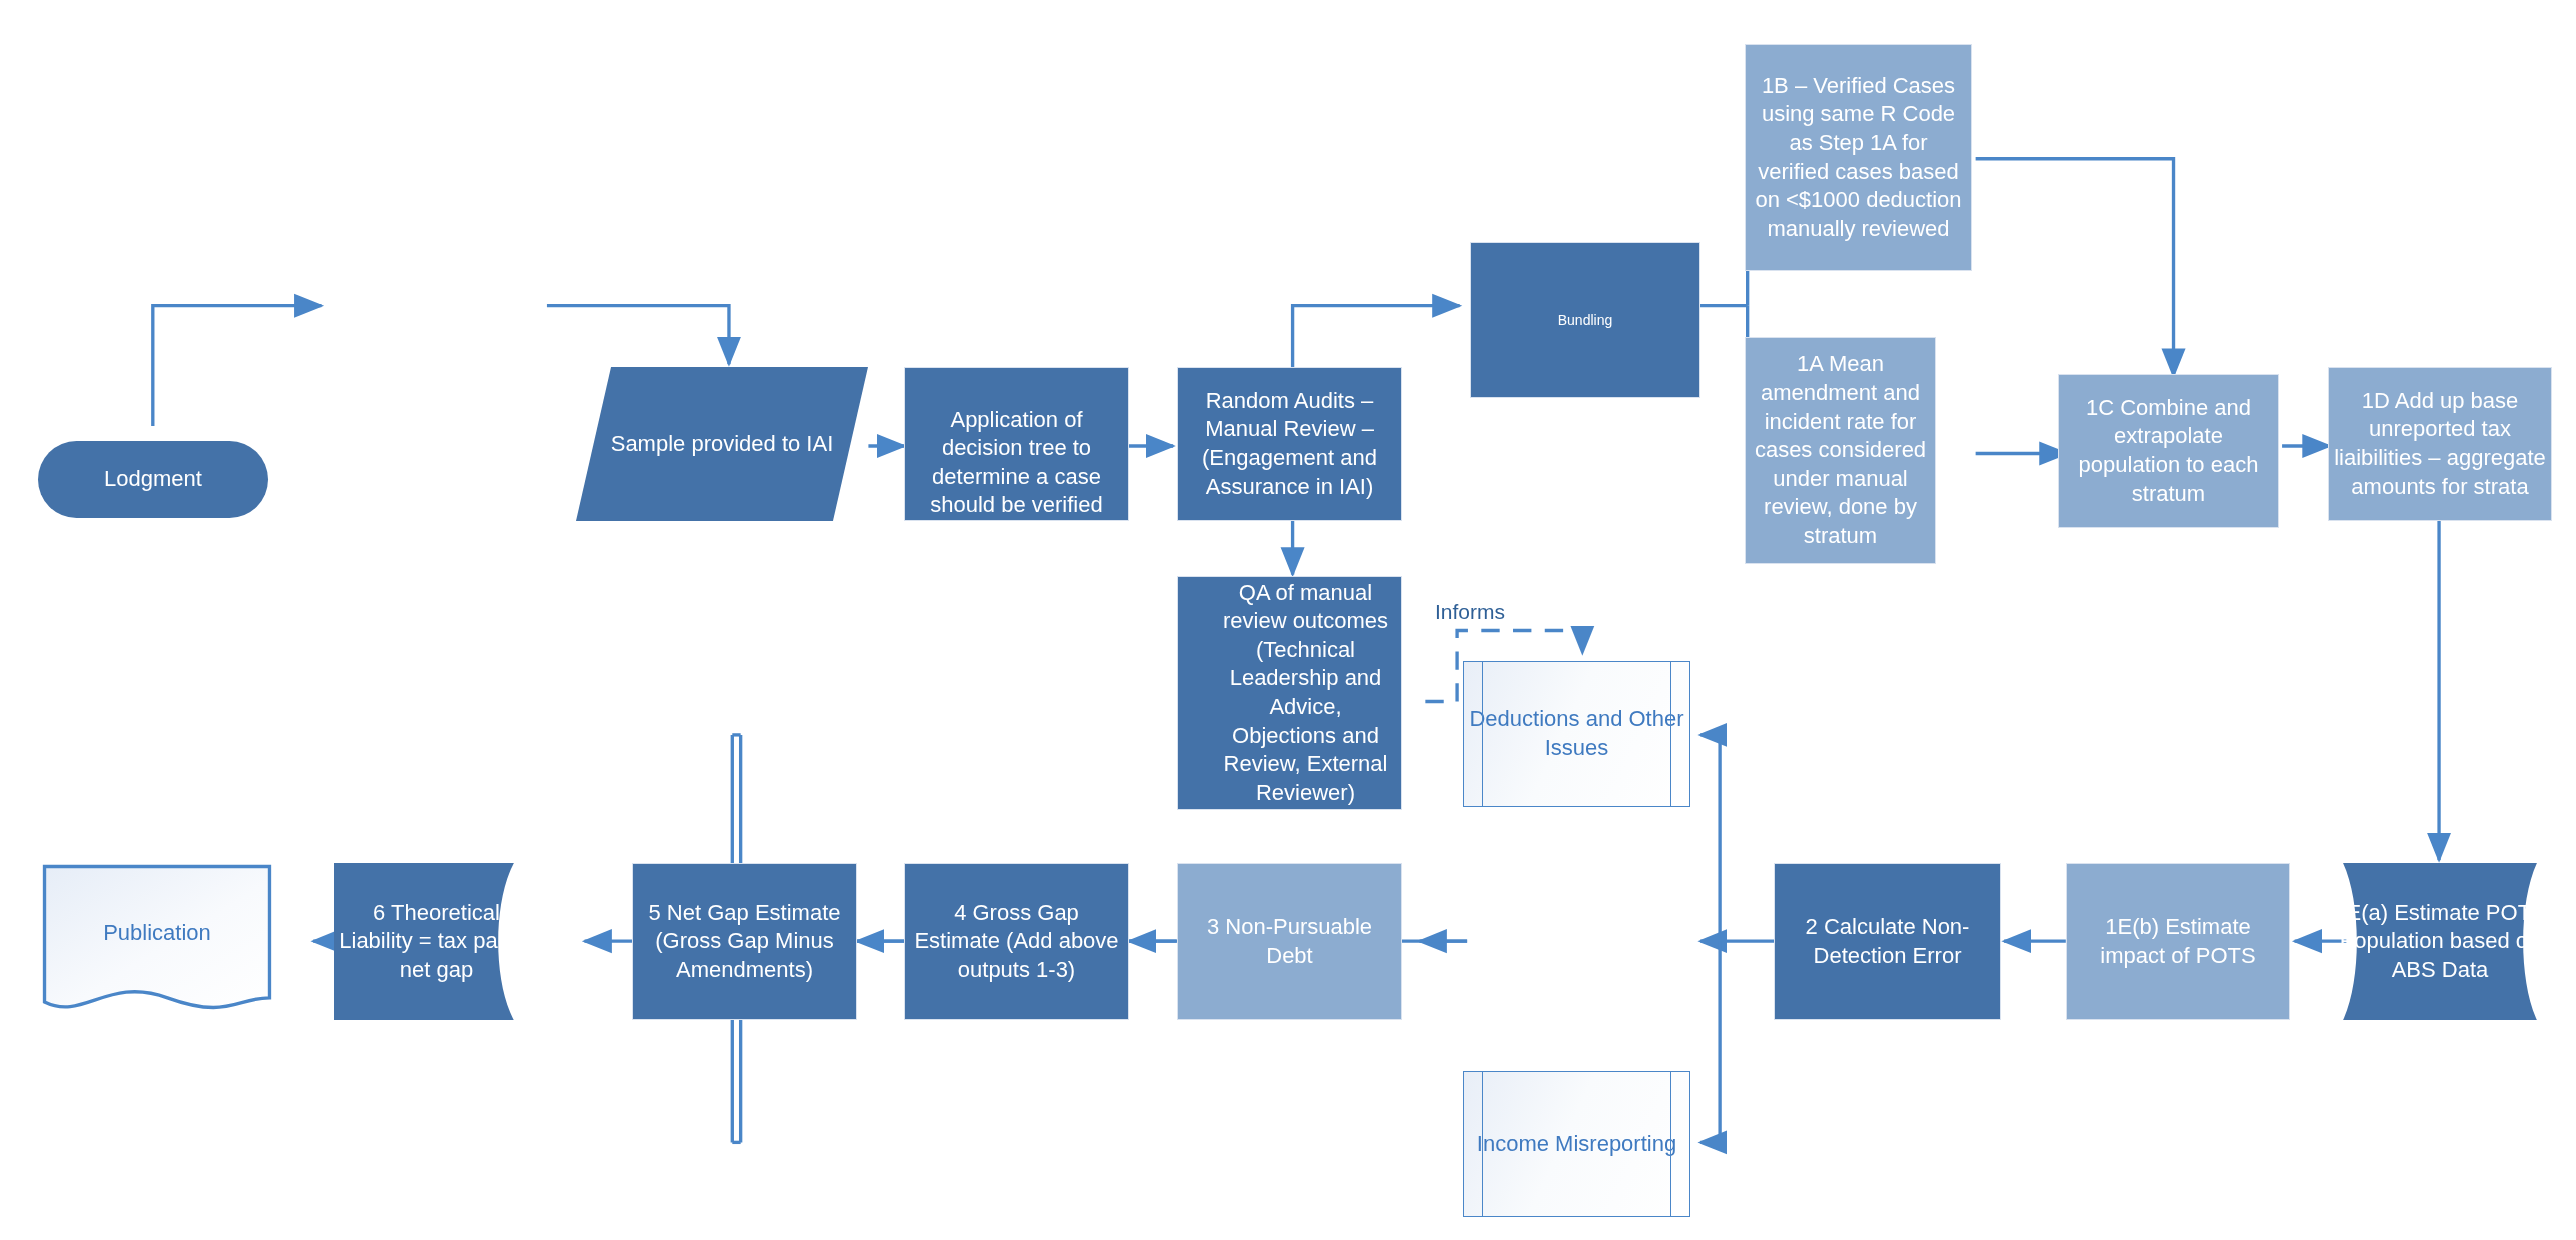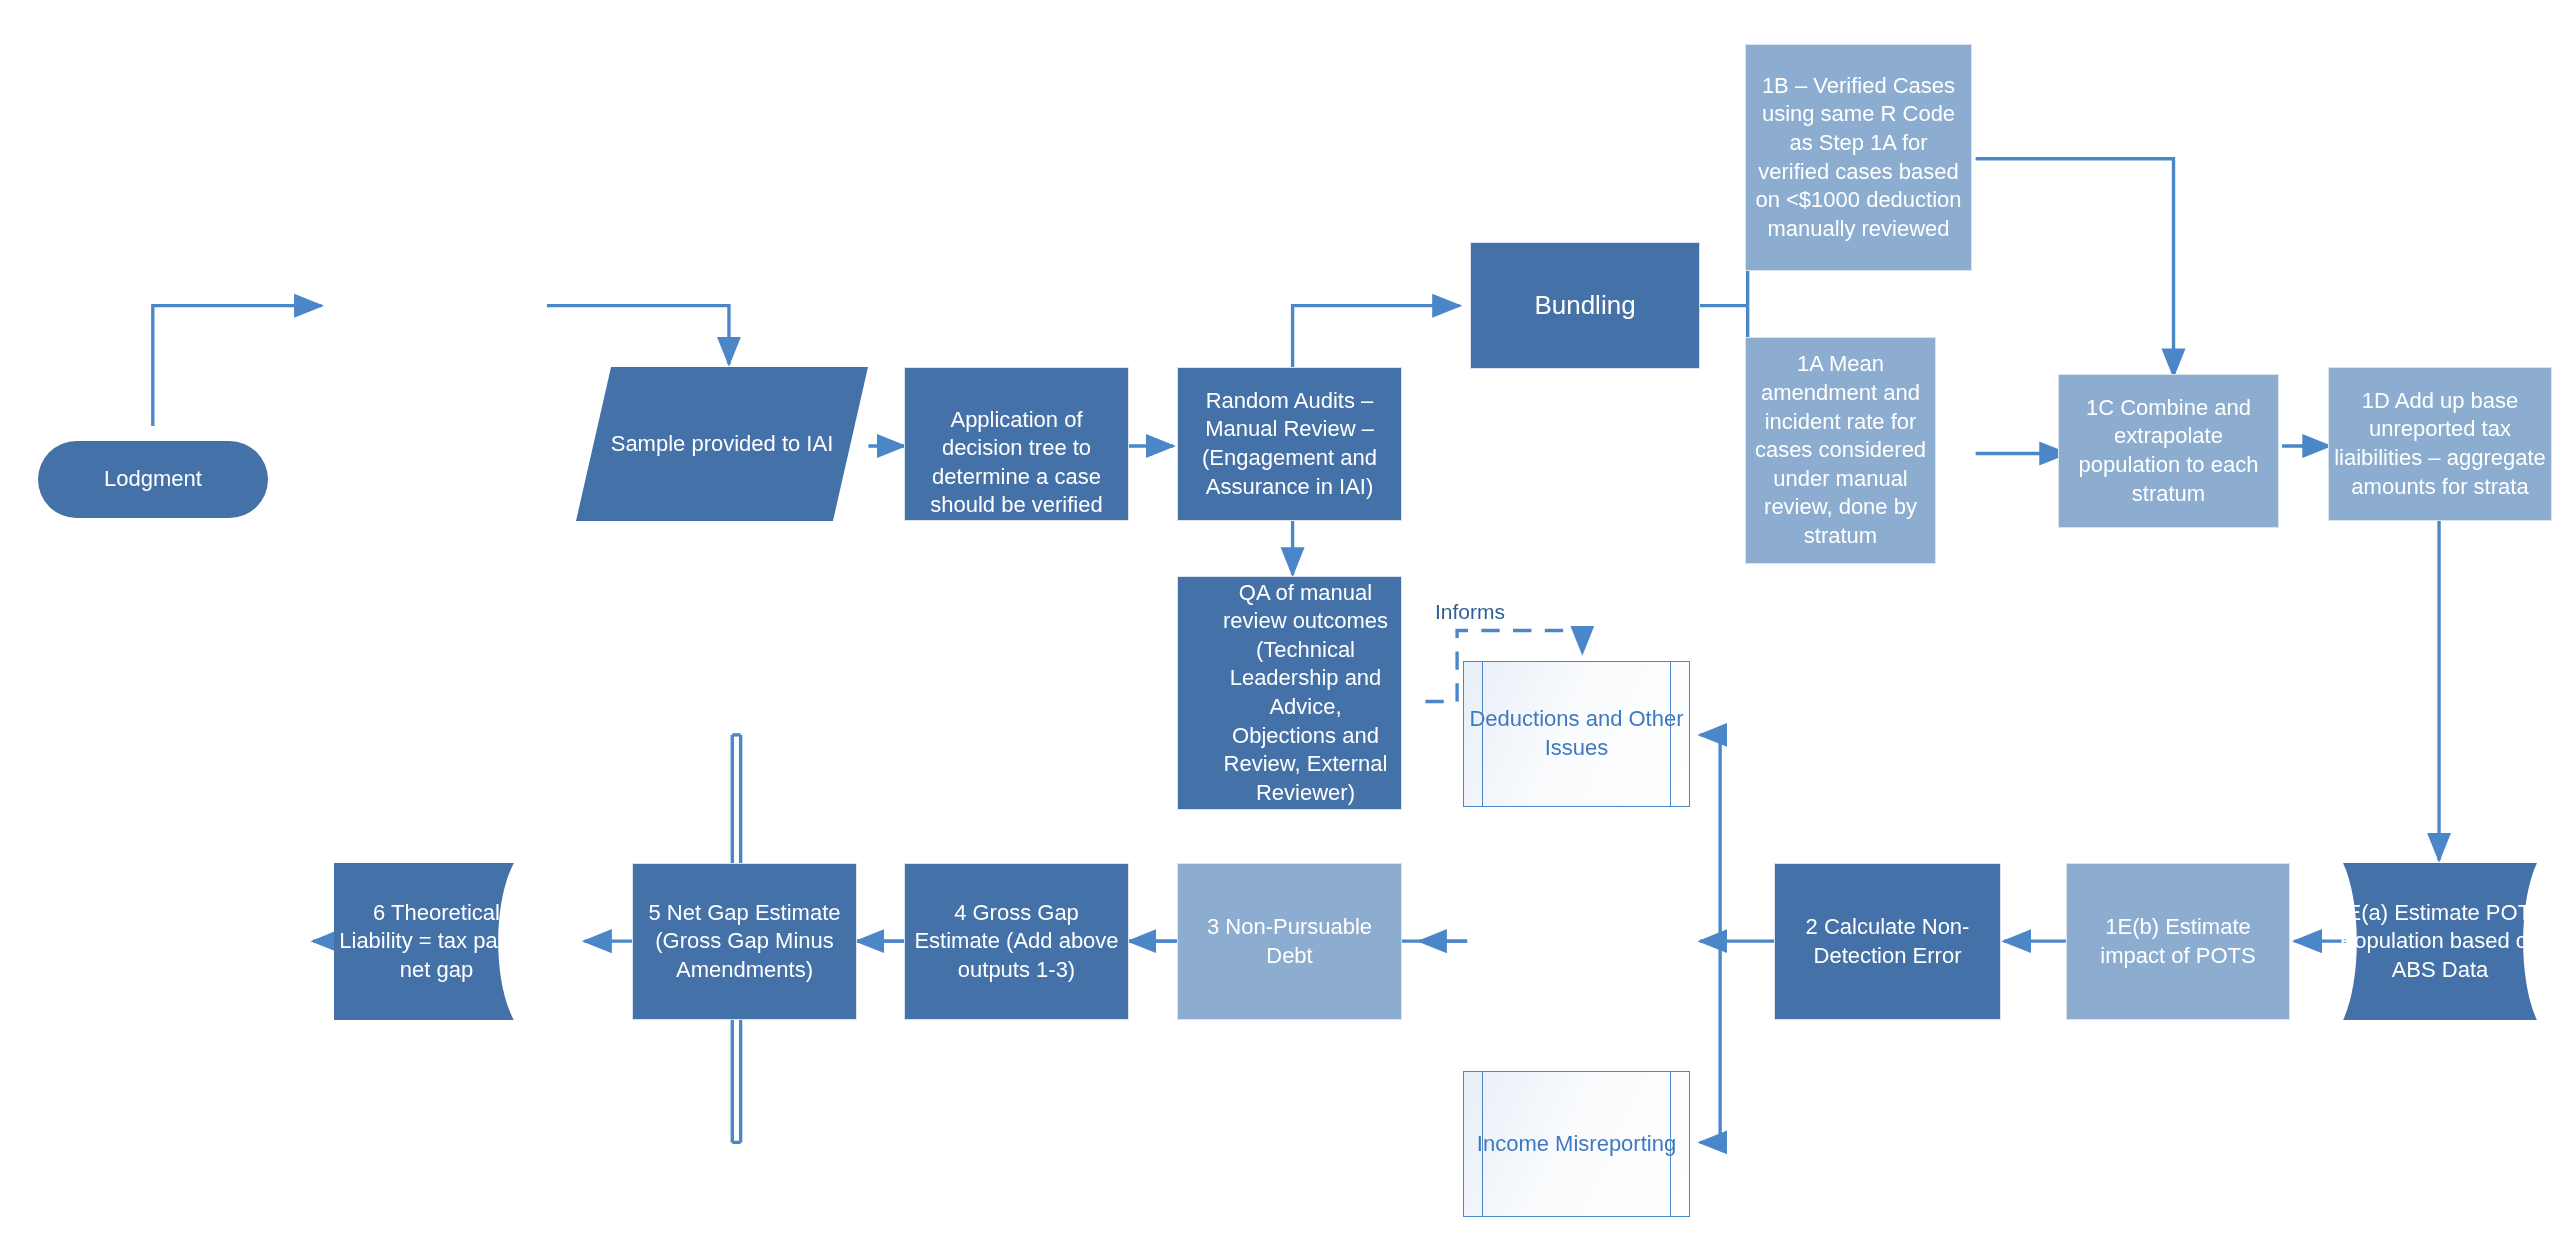--- a/index.html
+++ b/index.html
@@ -123,21 +123,21 @@
   </div>
 
   <div class="node fill-dark" style="left:904px;top:367px;width:225px;height:154px;font-size:22px;align-items:flex-end;">
     <span class="lbl">Application of decision tree to determine a case should be verified</span>
   </div>
 
   <div class="node fill-dark" style="left:1177px;top:367px;width:225px;height:154px;font-size:22px;">
     <span class="lbl">Random Audits – Manual Review – (Engagement and Assurance in IAI)</span>
   </div>
 
-  <div class="node fill-dark" style="left:1470px;top:242px;width:230px;height:127px;font-size:26px;">
+  <div class="node fill-dark" style="left:1470px;top:242px;width:230px;height:156px;font-size:14px;">
     <span class="lbl">Bundling</span>
   </div>
 
   <div class="node fill-light" style="left:1745px;top:44px;width:227px;height:227px;font-size:22px;">
     <span class="lbl">1B – Verified Cases using same R Code as Step 1A for verified cases based on &lt;$1000 deduction manually reviewed</span>
   </div>
 
   <div class="node fill-light" style="left:1745px;top:337px;width:191px;height:227px;font-size:22px;">
     <span class="lbl">1A Mean amendment and incident rate for cases considered under manual review, done by stratum</span>
   </div>
@@ -190,19 +190,32 @@
     <span class="lbl">5 Net Gap Estimate (Gross Gap Minus Amendments)</span>
   </div>
 
   <div class="node wave" style="left:334px;top:863px;width:205px;height:157px;font-size:22px;">
     <svg class="wavebg" viewBox="0 0 245 188" preserveAspectRatio="none">
       <path d="M0,0 L215,0 C190,47 190,141 215,188 L0,188 Z" fill="#4472a8"></path>
     </svg>
     <span class="lbl">6 Theoretical Liability = tax paid + net gap</span>
   </div>
 
+  <div class="node doc" style="left:42px;top:864px;width:230px;height:167px;font-size:22px;">
+    <svg class="docbg" viewBox="0 0 275 200" preserveAspectRatio="none">
+      <defs>
+        <linearGradient id="docgrad" x1="0" y1="0" x2="1" y2="1">
+          <stop offset="0%" stop-color="#e6edf7"></stop>
+          <stop offset="55%" stop-color="#f8fafd"></stop>
+          <stop offset="100%" stop-color="#ffffff"></stop>
+        </linearGradient>
+      </defs>
+      <path d="M3,3 L272,3 L272,160 C232,160 222,186 150,160 C78,134 50,188 3,165 Z" fill="url(#docgrad)" stroke="#4a86c8" stroke-width="4"></path>
+    </svg>
+    <span class="lbl" style="margin-bottom:28px;">Publication</span>
+  </div>
 
   <div class="lblfloat" style="left:1435px;top:600px;font-size:21px;">
     <span>Informs</span>
   </div>
 
 </div>
 
 
 </body></html>

